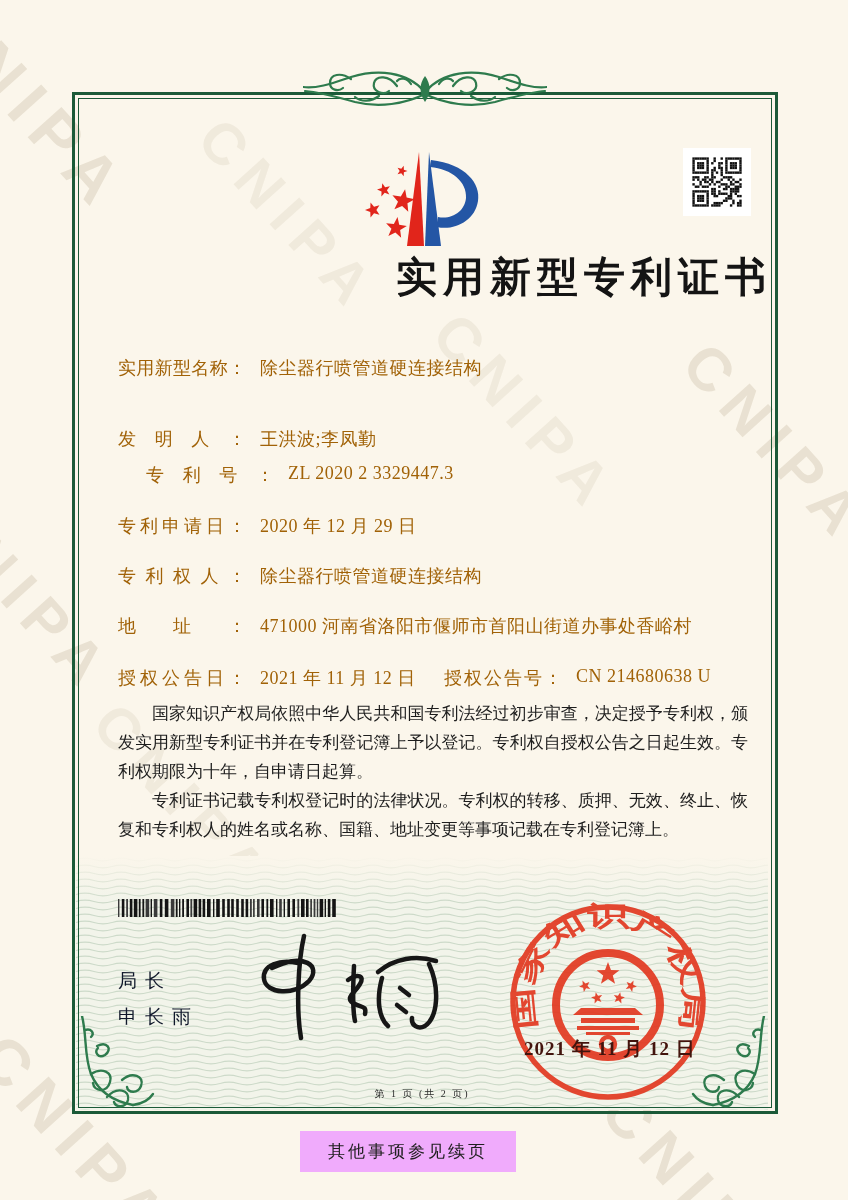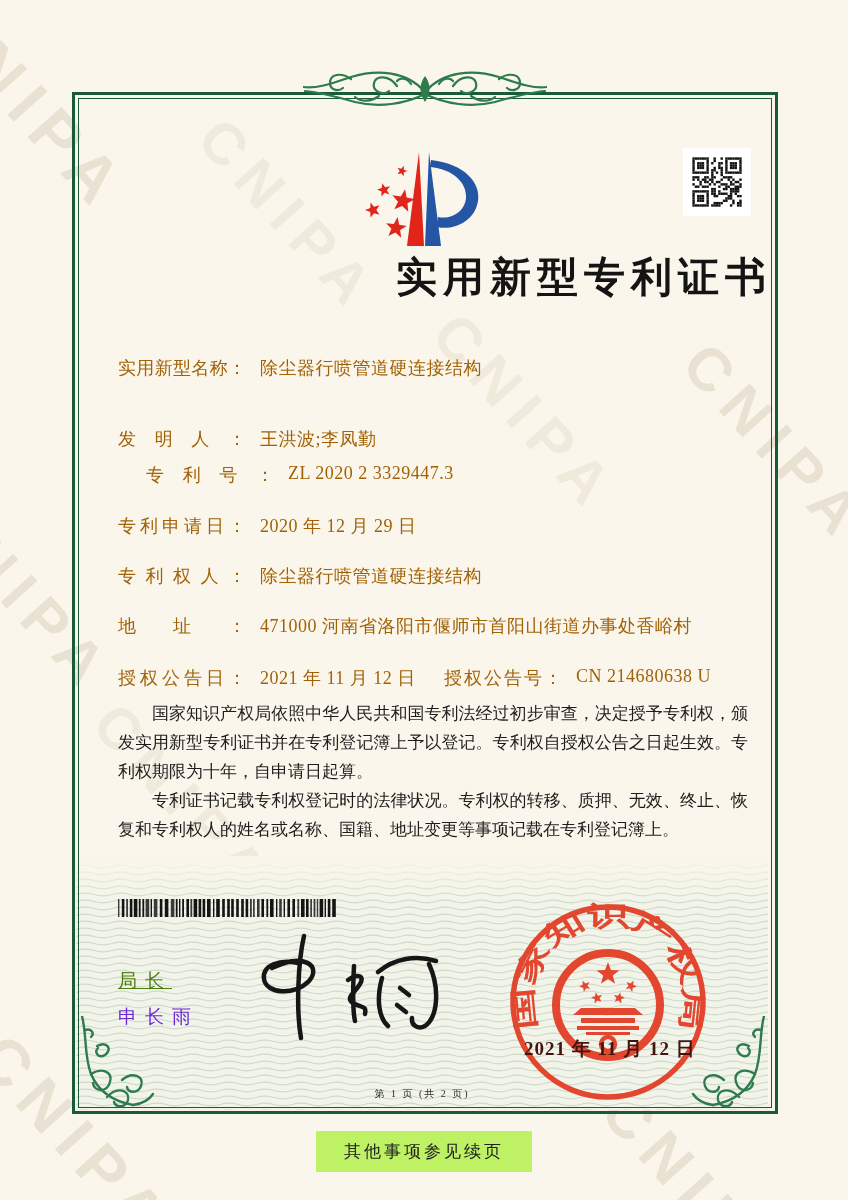--- a/index.html
+++ b/index.html
@@ -33,33 +33,33 @@
            -moz-text-align-last:justify;vertical-align:top;}
   .f-value{margin-left:14px;letter-spacing:0.5px;}
   .f-pair2{position:absolute;left:318px;top:0;margin-left:8px;}
 
   .paras{position:absolute;left:118px;top:699px;width:630px;font-size:17px;line-height:29px;
          text-align:justify;color:#1d1d1d;}
   .paras p{margin:0;text-indent:2em;}
 
   .barcode{position:absolute;left:118px;top:899px;width:220px;height:18px;}
 
-  .signer-title{position:absolute;left:118px;top:968px;font-size:19px;letter-spacing:8px;color:#4d7c0f;text-decoration:underline;}
-  .signer-name{position:absolute;left:118px;top:1004px;font-size:19px;letter-spacing:8px;color:#6d28d9;}
+  .signer-title{position:absolute;left:118px;top:968px;font-size:19px;letter-spacing:8px;color:#0f172a;}
+  .signer-name{position:absolute;left:118px;top:1004px;font-size:19px;letter-spacing:8px;color:#0f172a;}
   .signature{position:absolute;left:228px;top:928px;width:225px;height:118px;}
 
   .seal{position:absolute;left:507px;top:901px;width:202px;height:202px;opacity:0.93;}
   .seal-date{position:absolute;left:524px;top:1036px;width:190px;font-size:19px;font-weight:bold;
              letter-spacing:1px;color:#43140d;white-space:nowrap;}
 
   .page-footer{position:absolute;left:72px;top:1087px;width:700px;text-align:center;
                font-size:10px;letter-spacing:2px;color:#2c2c2c;}
 
-  .cont-box{position:absolute;left:424px;top:1131px;transform:translateX(-50%);
-            background:#bef264;padding:9px 28px;font-size:17px;letter-spacing:3px;color:#202020;
+  .cont-box{position:absolute;left:408px;top:1131px;transform:translateX(-50%);
+            background:#f0abfc;padding:9px 28px;font-size:17px;letter-spacing:3px;color:#202020;
             white-space:nowrap;}
 </style>
 </head>
 <body>
 
 <div id="page">
 
   <span class="wm wm-strong" style="left:-30px;top:-18px;font-size:66px;">CNIPA</span>
   <span class="wm wm-soft" style="left:235px;top:105px;font-size:58px;">CNIPA</span>
   <span class="wm wm-soft" style="left:470px;top:300px;font-size:60px;">CNIPA</span>

